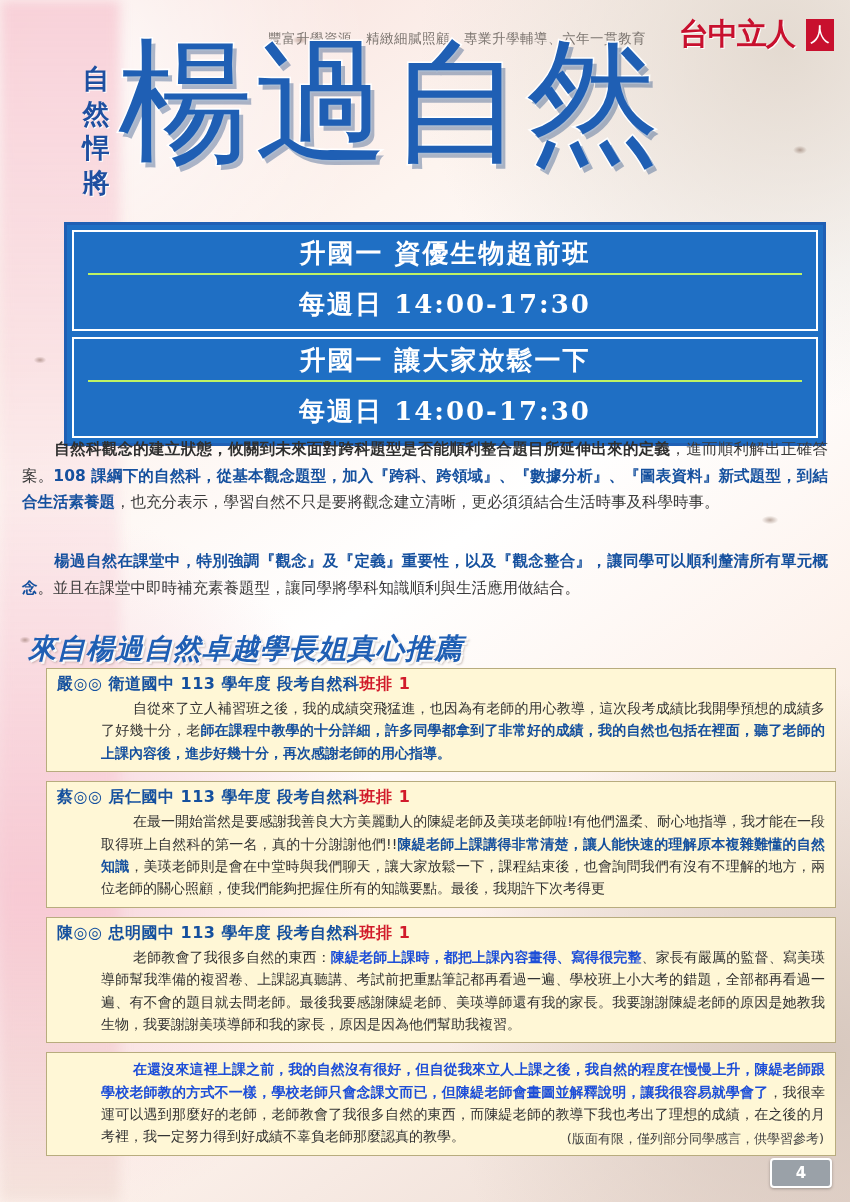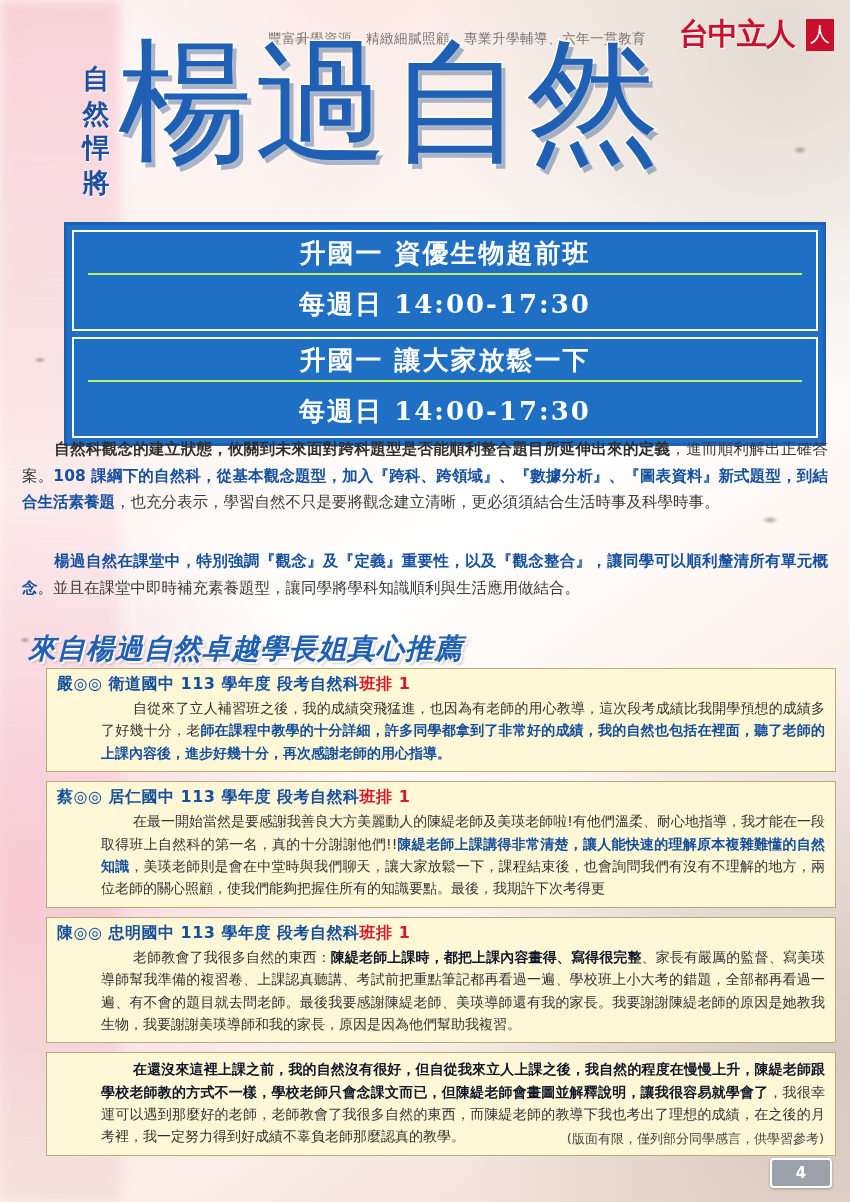--- a/index.html
+++ b/index.html
@@ -170,21 +170,21 @@
     font-family: "DejaVu Sans", sans-serif;
     font-size: 15.5px;
     line-height: 1.72;
     color: #3b3b3b;
     text-align: justify;
   }
   #para1 { top: 436px; }
   #para2 { top: 548px; }
   .ind { display: inline-block; width: 32px; }
   .b-blue { color: #15509e; font-weight: bold; }
-  .b-red  { color: #0f172a; font-weight: bold; }
+  .b-red  { color: #1d4ed8; font-weight: bold; }
   .b-dark { color: #2f2f2f; font-weight: bold; }
 
   .section-title {
     position: absolute;
     left: 28px; top: 630px;
     font-family: "DejaVu Serif", serif;
     font-weight: bold;
     font-style: italic;
     font-size: 28px;
     color: #1f5fb4;

